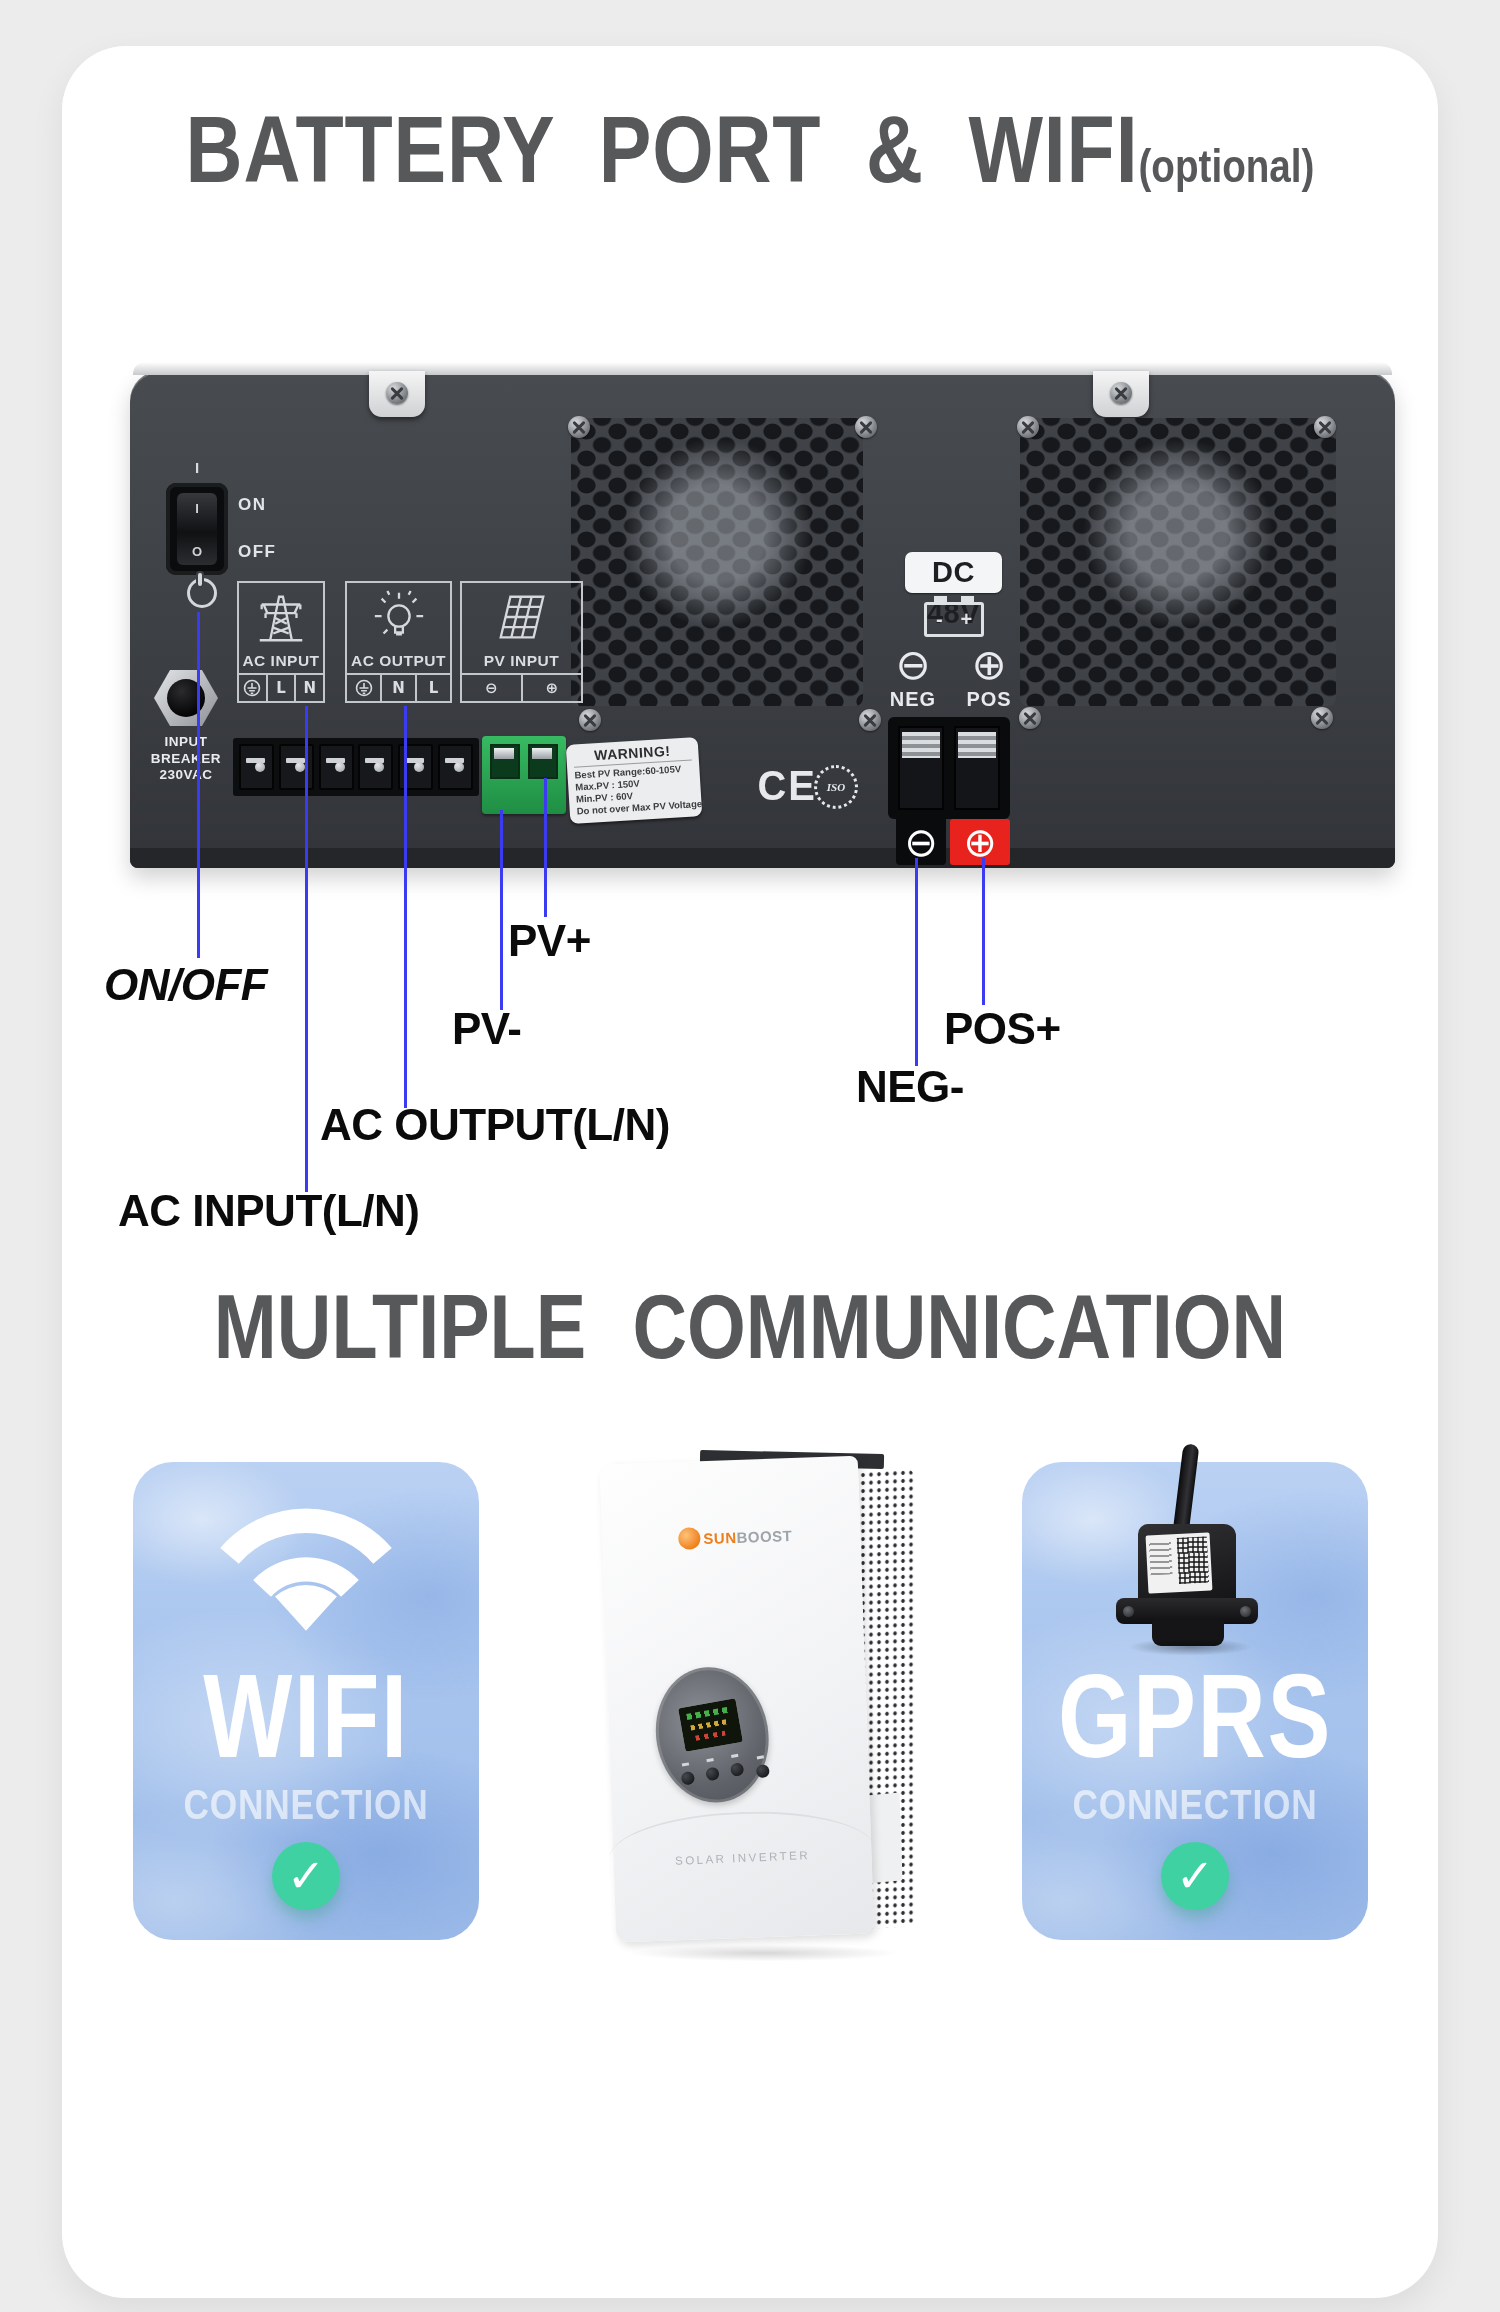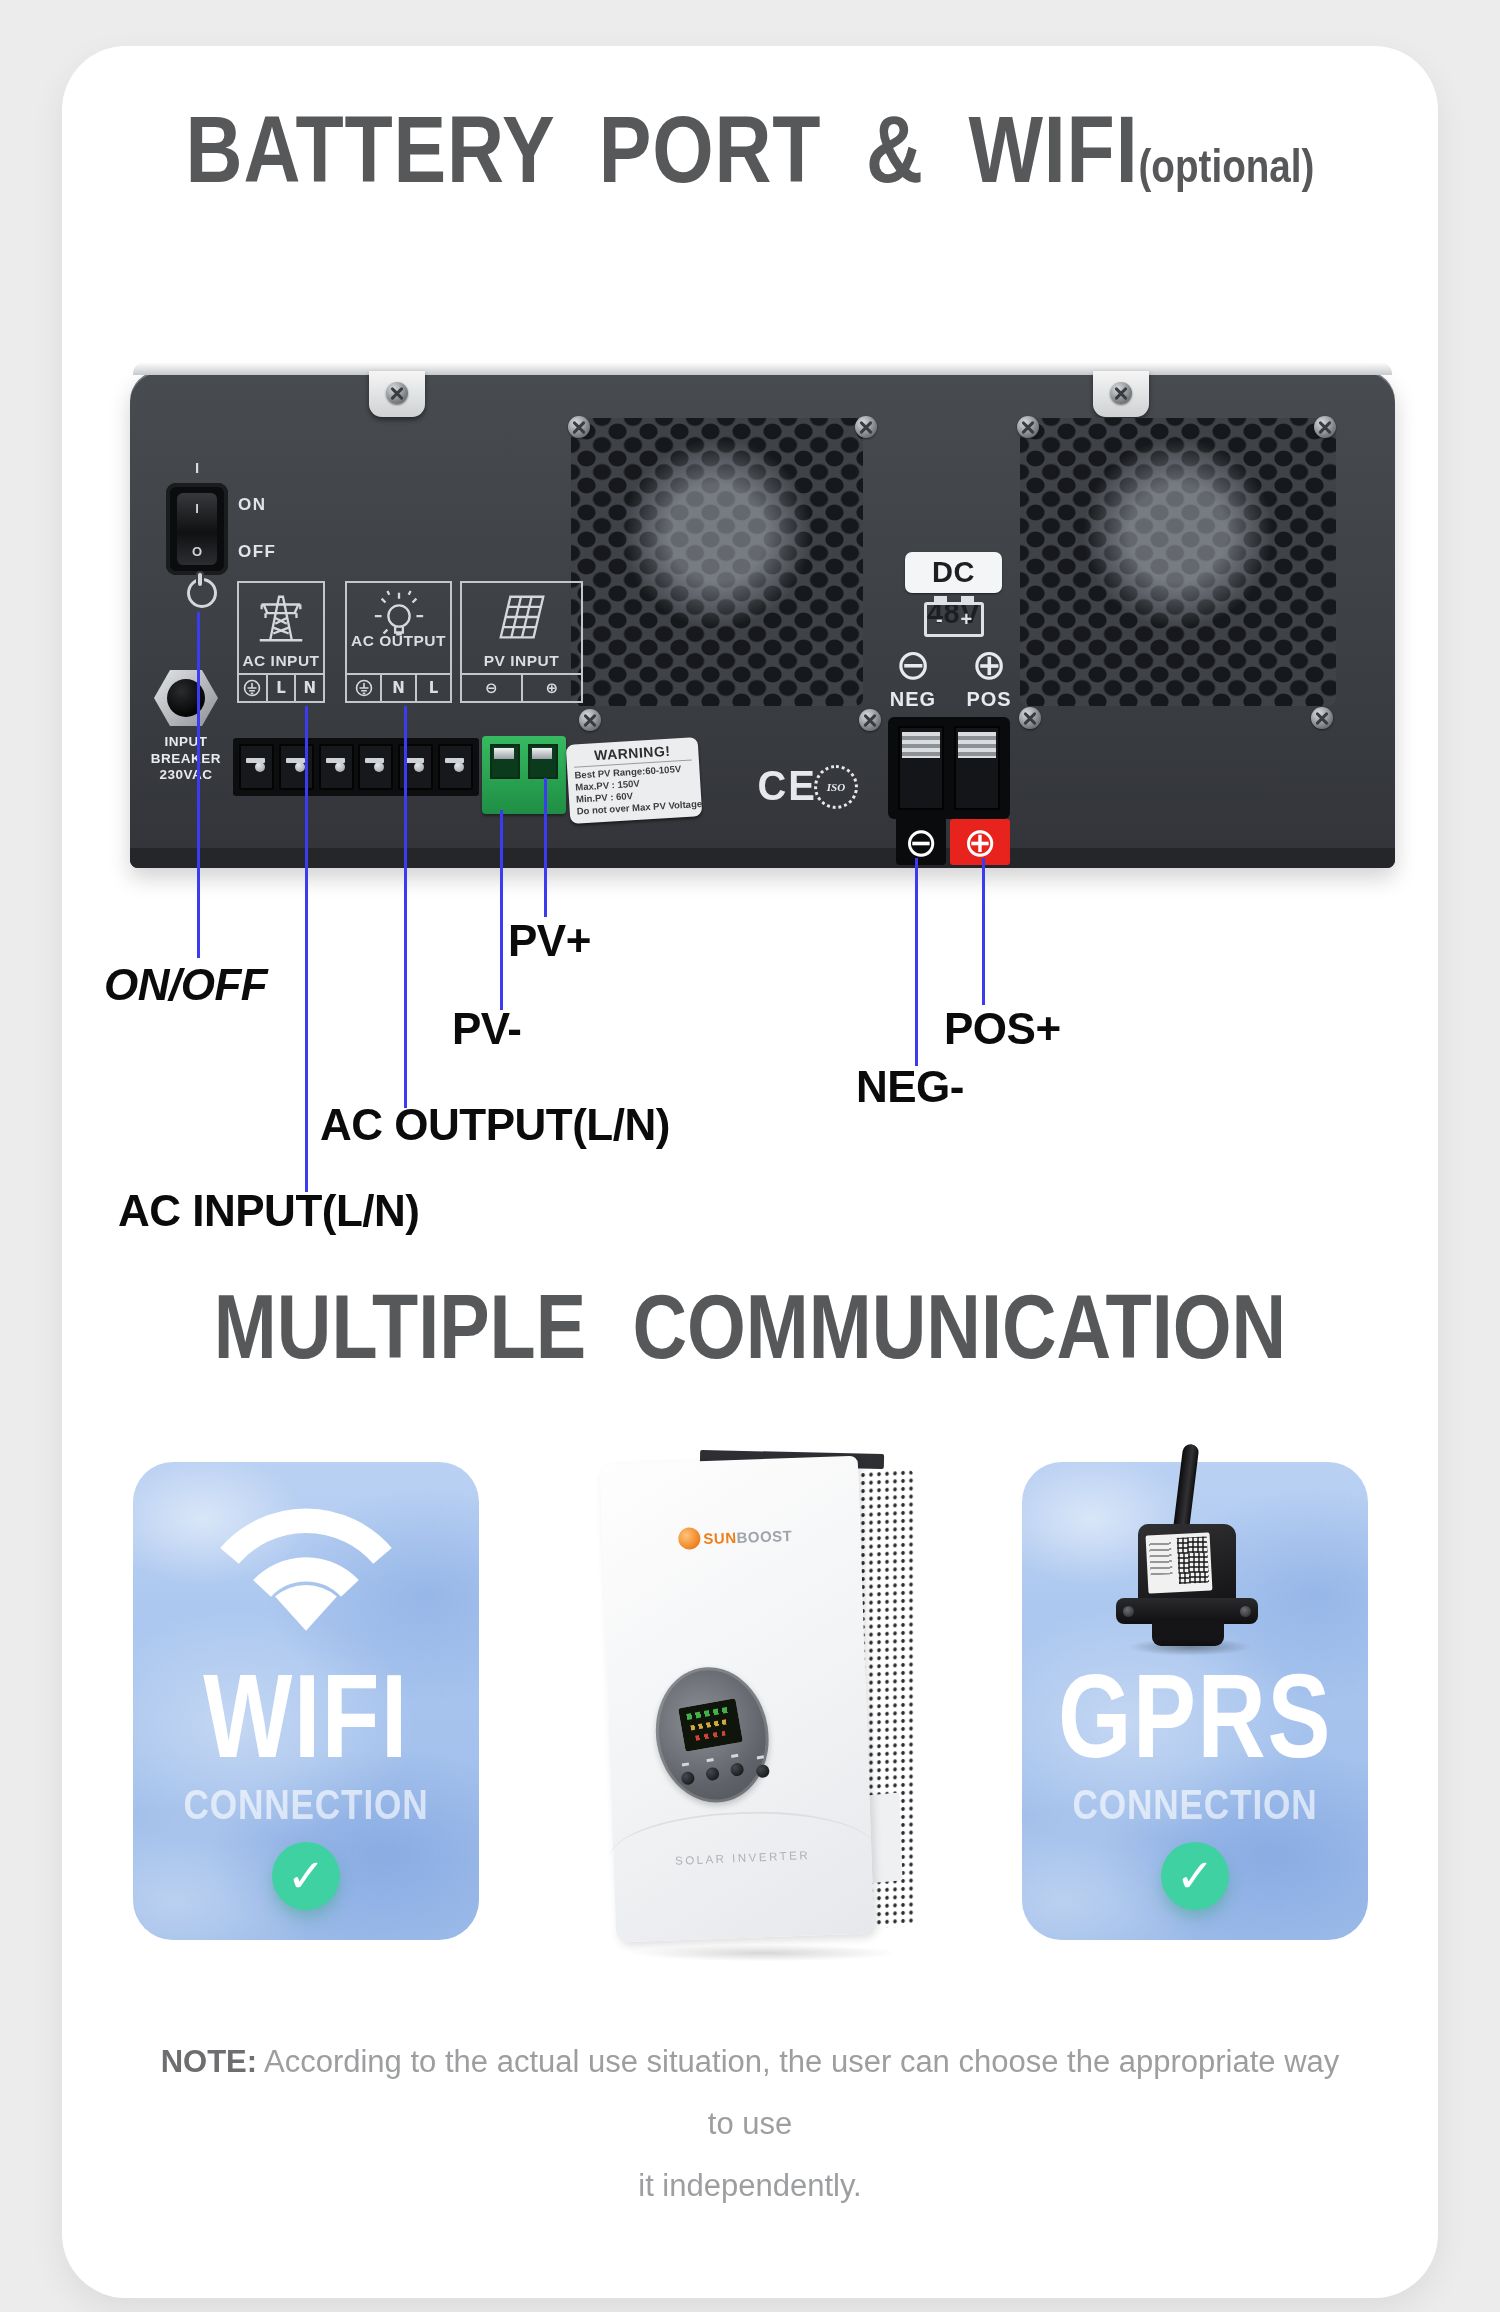--- a/index.html
+++ b/index.html
@@ -33,21 +33,21 @@
   .mark-i{position:absolute;left:56px;top:97px;width:22px;text-align:center;color:#d8dbdf;font-size:15px;font-weight:bold;}
   .lbl-on,.lbl-off{position:absolute;left:108px;color:#e1e4e8;font-size:17px;font-weight:bold;letter-spacing:1.5px;}
   .lbl-on{top:133px;} .lbl-off{top:180px;}
   .pwr{position:absolute;left:57px;top:216px;width:24px;height:24px;border:3.5px solid #d4d7db;border-radius:50%;}
   .pwr::before{content:"";position:absolute;left:8.3px;top:-8px;width:4px;height:13px;background:#d4d7db;border-radius:2px;box-shadow:0 0 0 2px rgba(60,63,68,1);}
   .hex{position:absolute;left:24px;top:308px;width:64px;height:56px;background:linear-gradient(135deg,#e4e6e9,#8d9095);clip-path:polygon(25% 0,75% 0,100% 50%,75% 100%,25% 100%,0 50%);}
   .hex::after{content:"";position:absolute;left:13px;top:9px;width:38px;height:38px;border-radius:50%;background:radial-gradient(circle at 38% 32%,#2a2b2d,#050506 70%);}
   .breaker-lbl{position:absolute;left:0;top:372px;width:112px;text-align:center;color:#e9ebee;font-size:13.5px;font-weight:bold;line-height:16.5px;letter-spacing:.5px;}
 
   .legend{position:absolute;top:219px;height:122px;border:2px solid #c3c7cc;box-sizing:border-box;display:flex;flex-direction:column;color:#dadde1;}
-  .legend--1{left:107px;width:88px;} .legend--2{left:215px;width:107px;gap:20px;} .legend--3{left:330px;width:123px;}
+  .legend--1{left:107px;width:88px;} .legend--2{left:215px;width:107px;} .legend--3{left:330px;width:123px;}
   .legend-main{flex:1;display:flex;flex-direction:column;align-items:center;justify-content:flex-end;padding-bottom:3px;position:relative;}
   .legend-main svg{position:absolute;top:6px;}
   .legend-label{font-size:15.5px;font-weight:bold;letter-spacing:.5px;white-space:nowrap;}
   .legend-cells{display:flex;height:26px;border-top:2px solid #c3c7cc;}
   .lcell{flex:1;display:flex;align-items:center;justify-content:center;font-size:15px;font-weight:bold;border-left:2px solid #c3c7cc;font-family:"DejaVu Sans",sans-serif;}
   .lcell:first-child{border-left:none;}
 
   .ac-row{position:absolute;left:103px;top:376px;width:246px;height:58px;background:#0d0e10;border-radius:3px;display:flex;align-items:center;justify-content:space-between;padding:5px 6px;box-sizing:border-box;}
   .term{position:relative;width:35px;height:46px;background:#17181b;border:2px solid #040405;border-radius:2px;box-sizing:border-box;}
   .term::before{content:"";position:absolute;left:5px;top:12px;width:19px;height:5px;background:#cfd2d6;border-radius:1px;}
@@ -374,18 +374,13 @@
       <span class="inv-btn" style="left:18px;"></span>
       <span class="inv-btn" style="left:43px;"></span>
       <span class="inv-btn" style="left:68px;"></span>
       <span class="inv-btn" style="left:93px;top:106px;"></span>
     </div>
     <div class="inv-seam"></div>
     <div class="inv-caption">SOLAR INVERTER</div>
   </div>
   <div class="inv inv-shadow"></div>
 
-  <p class="note">
-    <b>NOTE:</b>
-    <span>According to the actual use situation, the user can choose the appropriate way to use</span><br>
-    <span>it independently.</span>
-  </p>
 </div>
 
 </body></html>

